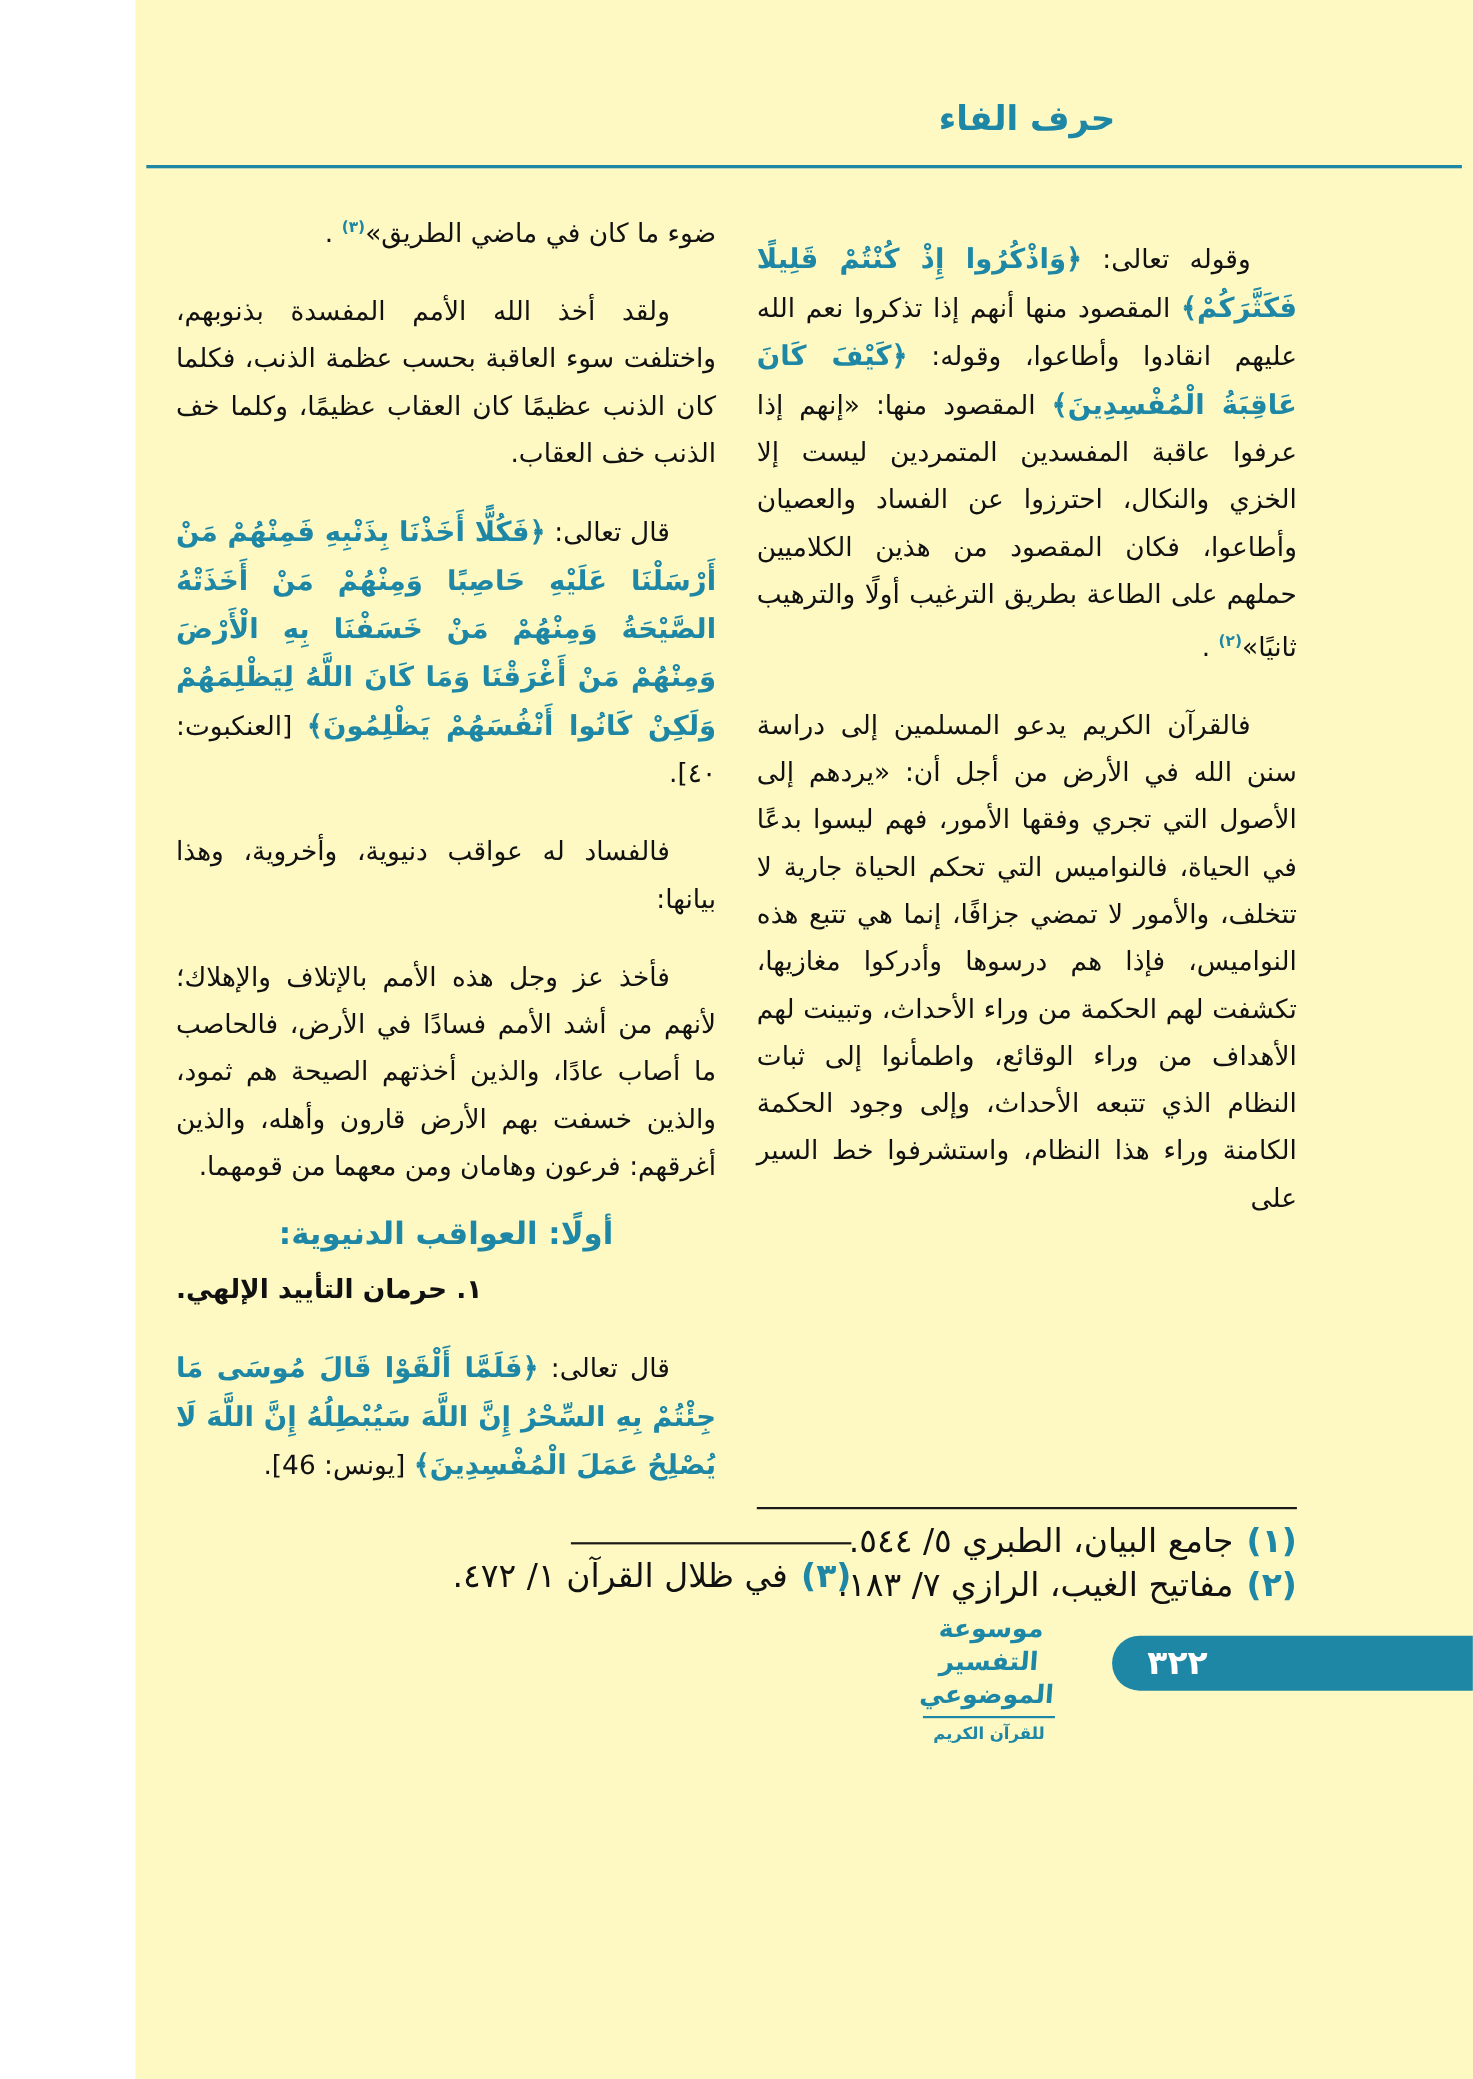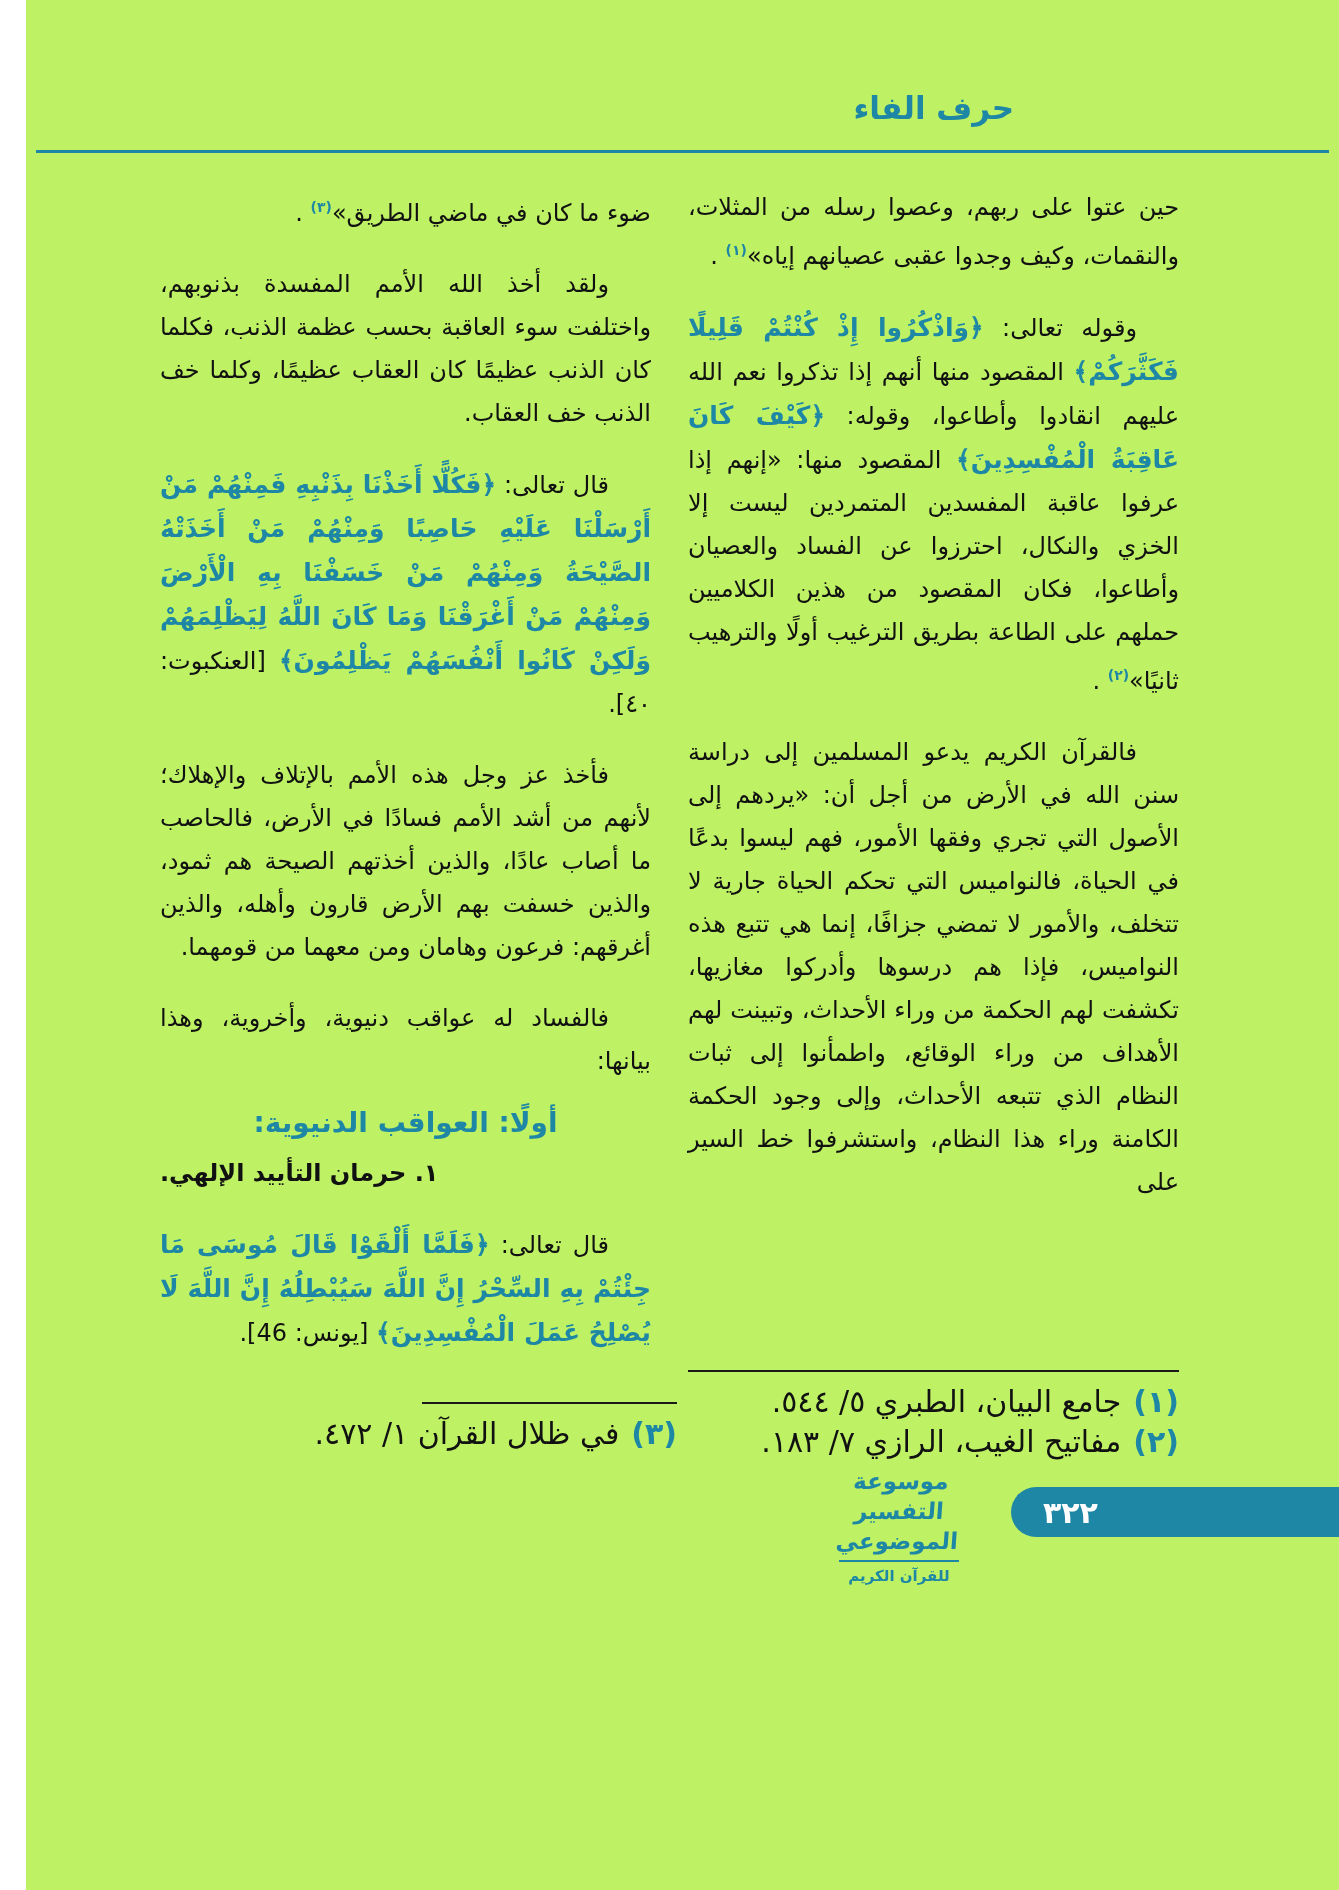--- a/index.html
+++ b/index.html
@@ -1,17 +1,17 @@
 <!DOCTYPE html>
 <html lang="ar" dir="rtl" style="--accent: #1e87a5;"><head>
 <meta charset="utf-8">
 <style>
   html,body{margin:0;padding:0;background:#ffffff;}
   body{width:1339px;height:1890px;font-family:"DejaVu Sans",sans-serif;direction:rtl;}
-  .page{position:relative;width:1313px;height:1890px;overflow:hidden;background:#bef264;}
+  .page{position:relative;width:1216px;height:1890px;overflow:hidden;background:#fef9c3;}
 
   .header-title{position:absolute;top:90px;right:325px;font-size:31px;font-weight:bold;color:var(--accent,#1e87a5);}
   .header-rule{position:absolute;top:150px;left:10px;right:10px;height:3px;background:var(--accent,#1e87a5);}
 
   .content{position:absolute;top:186px;right:160px;width:1019px;display:flex;gap:37px;direction:rtl;align-items:flex-start;}
   .col{width:491px;text-align:justify;}
   .para{margin:0;font-size:24px;line-height:43px;color:#111;}
   .para.indent{text-indent:42px;margin-top:28px;}
   .para.heading{color:var(--accent,#1e87a5);font-weight:bold;font-size:28px;text-align:center;text-indent:0;margin:18px 0 8px;}
   .para.center{text-align:left;font-weight:bold;text-indent:0;margin:6px 0;}
@@ -38,30 +38,29 @@
 </head>
 <body>
 
 <div class="page">
 
   <div class="header-title">حرف الفاء</div>
   <div class="header-rule"></div>
 
   <div class="content">
     <div class="col">
-        <p class="para"><span class="run-n">حين عتوا على ربهم، وعصوا رسله من المثلات، والنقمات، وكيف وجدوا عقبى عصيانهم إياه»</span><span class="run-sup">(١)</span><span class="run-n"> .</span></p>
         <p class="para indent"><span class="run-n">وقوله تعالى: </span><span class="run-q">﴿وَاذْكُرُوا إِذْ كُنْتُمْ قَلِيلًا فَكَثَّرَكُمْ﴾</span><span class="run-n"> المقصود منها أنهم إذا تذكروا نعم الله عليهم انقادوا وأطاعوا، وقوله: </span><span class="run-q">﴿كَيْفَ كَانَ عَاقِبَةُ الْمُفْسِدِينَ﴾</span><span class="run-n"> المقصود منها: «إنهم إذا عرفوا عاقبة المفسدين المتمردين ليست إلا الخزي والنكال، احترزوا عن الفساد والعصيان وأطاعوا، فكان المقصود من هذين الكلاميين حملهم على الطاعة بطريق الترغيب أولًا والترهيب ثانيًا»</span><span class="run-sup">(٢)</span><span class="run-n"> .</span></p>
         <p class="para indent"><span class="run-n">فالقرآن الكريم يدعو المسلمين إلى دراسة سنن الله في الأرض من أجل أن: «يردهم إلى الأصول التي تجري وفقها الأمور، فهم ليسوا بدعًا في الحياة، فالنواميس التي تحكم الحياة جارية لا تتخلف، والأمور لا تمضي جزافًا، إنما هي تتبع هذه النواميس، فإذا هم درسوها وأدركوا مغازيها، تكشفت لهم الحكمة من وراء الأحداث، وتبينت لهم الأهداف من وراء الوقائع، واطمأنوا إلى ثبات النظام الذي تتبعه الأحداث، وإلى وجود الحكمة الكامنة وراء هذا النظام، واستشرفوا خط السير على</span></p>
       </div>
     <div class="col">
         <p class="para"><span class="run-n">ضوء ما كان في ماضي الطريق»</span><span class="run-sup">(٣)</span><span class="run-n"> .</span></p>
         <p class="para indent"><span class="run-n">ولقد أخذ الله الأمم المفسدة بذنوبهم، واختلفت سوء العاقبة بحسب عظمة الذنب، فكلما كان الذنب عظيمًا كان العقاب عظيمًا، وكلما خف الذنب خف العقاب.</span></p>
         <p class="para indent"><span class="run-n">قال تعالى: </span><span class="run-q">﴿فَكُلًّا أَخَذْنَا بِذَنْبِهِ فَمِنْهُمْ مَنْ أَرْسَلْنَا عَلَيْهِ حَاصِبًا وَمِنْهُمْ مَنْ أَخَذَتْهُ الصَّيْحَةُ وَمِنْهُمْ مَنْ خَسَفْنَا بِهِ الْأَرْضَ وَمِنْهُمْ مَنْ أَغْرَقْنَا وَمَا كَانَ اللَّهُ لِيَظْلِمَهُمْ وَلَكِنْ كَانُوا أَنْفُسَهُمْ يَظْلِمُونَ﴾</span><span class="run-n"> [العنكبوت: ٤٠].</span></p>
+        <p class="para indent"><span class="run-n">فالفساد له عواقب دنيوية، وأخروية، وهذا بيانها:</span></p>
         <p class="para indent"><span class="run-n">فأخذ عز وجل هذه الأمم بالإتلاف والإهلاك؛ لأنهم من أشد الأمم فسادًا في الأرض، فالحاصب ما أصاب عادًا، والذين أخذتهم الصيحة هم ثمود، والذين خسفت بهم الأرض قارون وأهله، والذين أغرقهم: فرعون وهامان ومن معهما من قومهما.</span></p>
-        <p class="para indent"><span class="run-n">فالفساد له عواقب دنيوية، وأخروية، وهذا بيانها:</span></p>
         <p class="para heading"><span class="run-n">أولًا: العواقب الدنيوية:</span></p>
         <p class="para center"><span class="run-n">١. حرمان التأييد الإلهي.</span></p>
         <p class="para indent"><span class="run-n">قال تعالى: </span><span class="run-q">﴿فَلَمَّا أَلْقَوْا قَالَ مُوسَى مَا جِئْتُمْ بِهِ السِّحْرُ إِنَّ اللَّهَ سَيُبْطِلُهُ إِنَّ اللَّهَ لَا يُصْلِحُ عَمَلَ الْمُفْسِدِينَ﴾</span><span class="run-n"> [يونس: 46].</span></p>
       </div>
   </div>
 
   <div class="fn-block fn-right">
     <div class="fn-rule"></div>
     <div>
         <div class="footnote"><span class="fn-num">(١)</span><span class="fn-text">جامع البيان، الطبري ٥/ ٥٤٤.</span></div>

